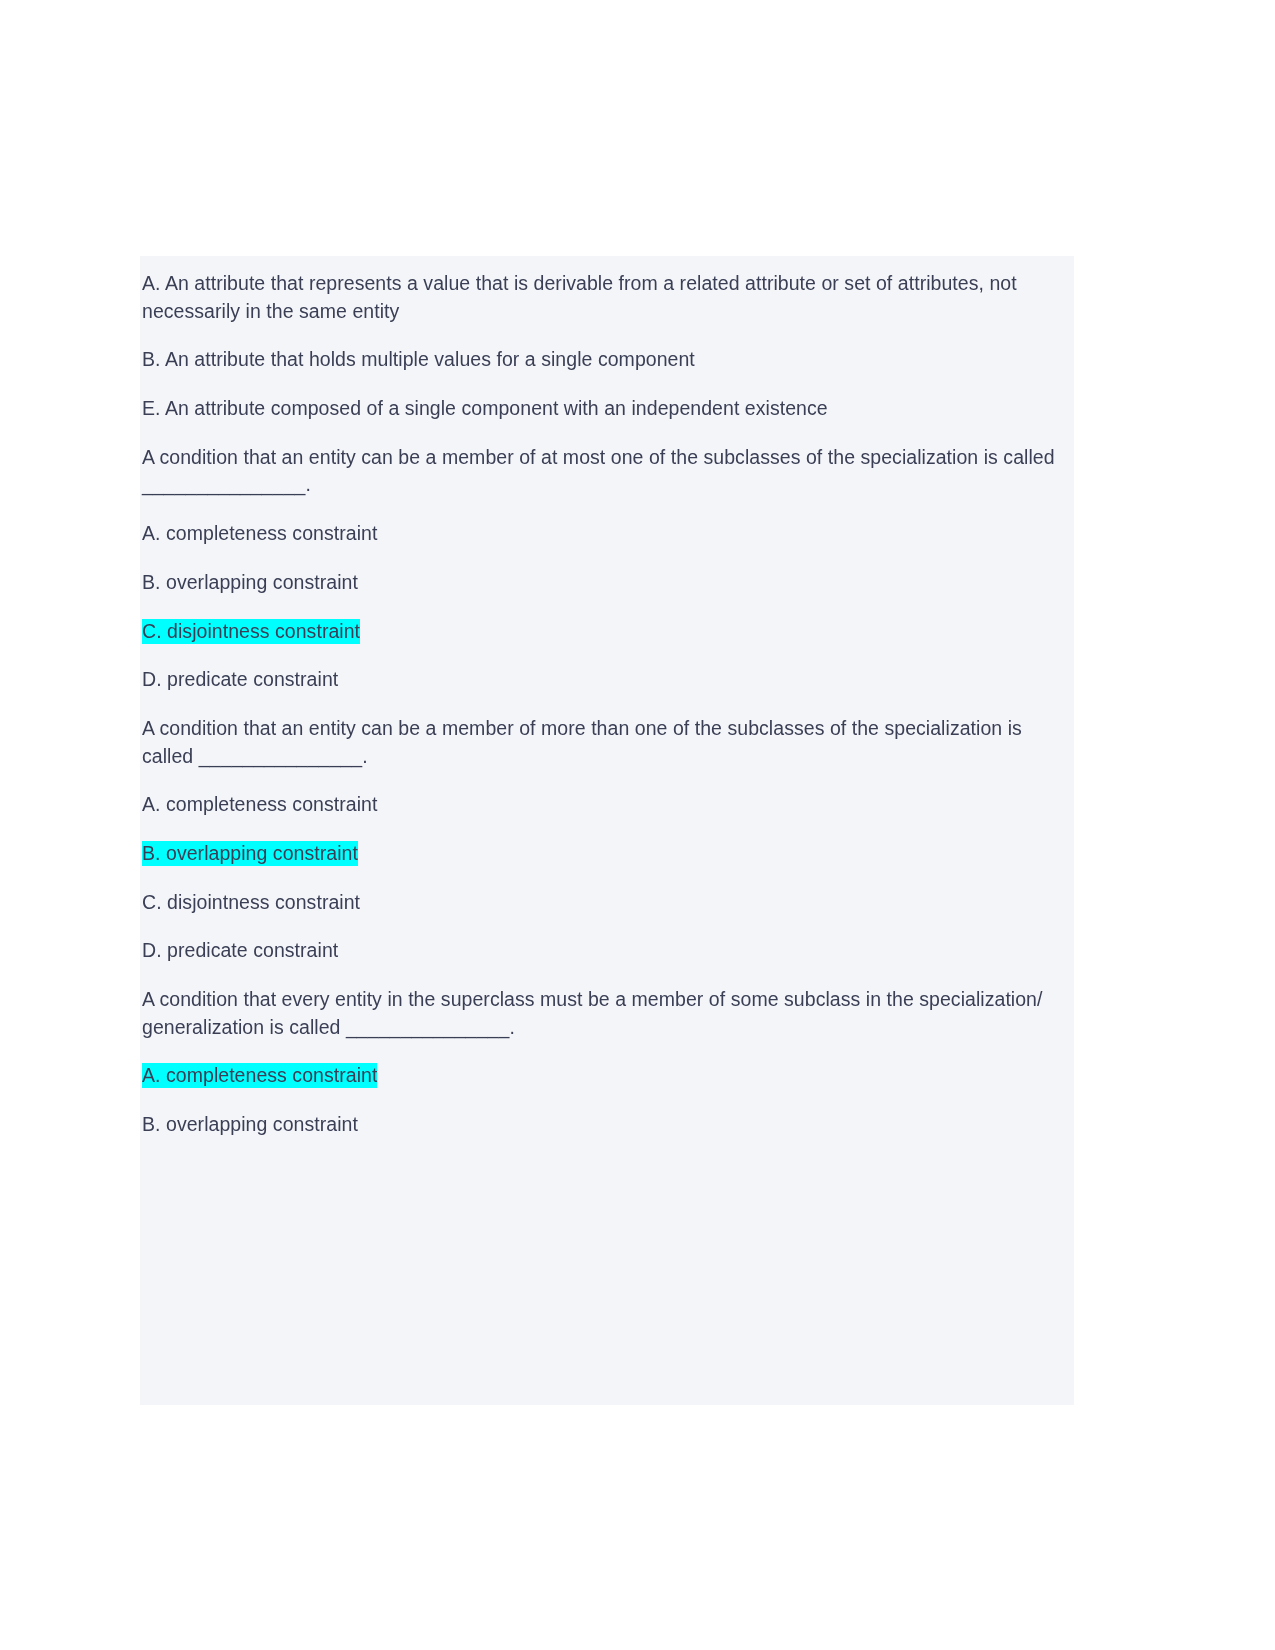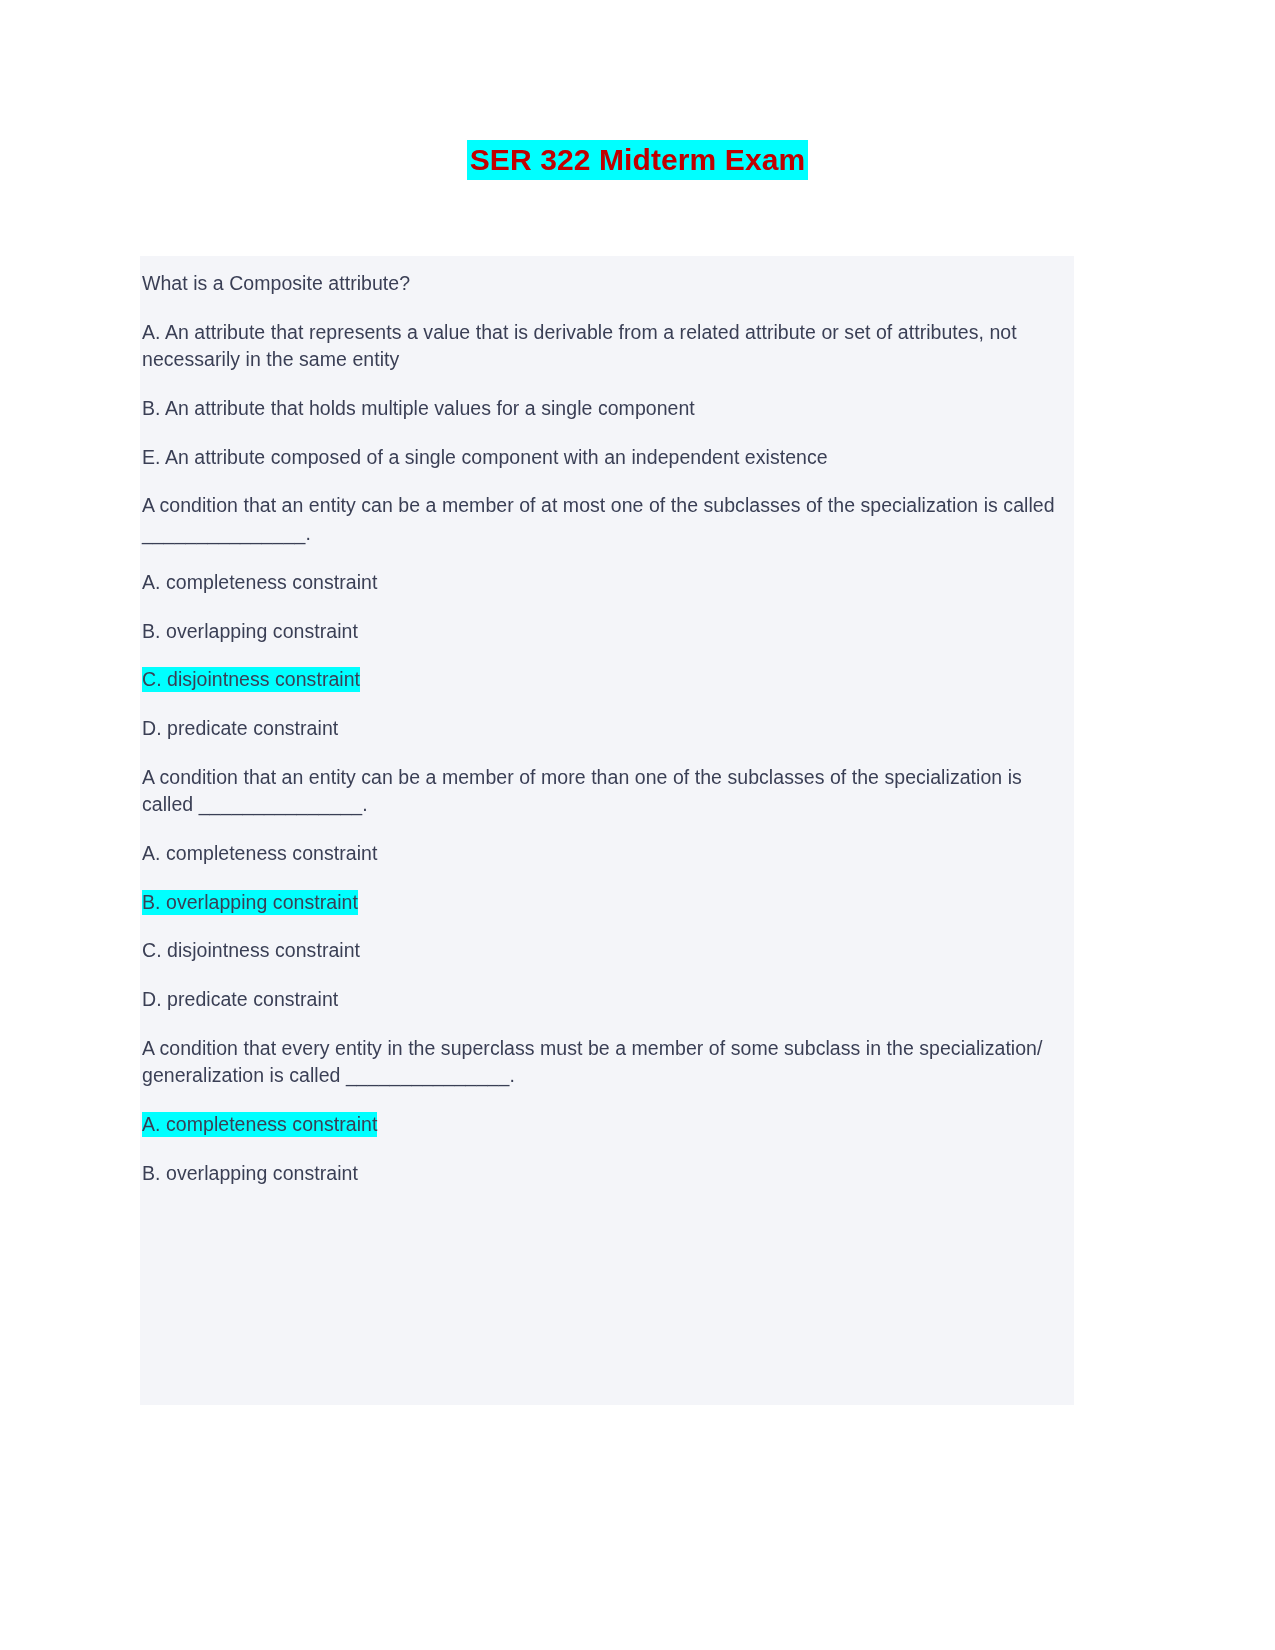--- a/index.html
+++ b/index.html
@@ -83,27 +83,23 @@
   .para.highlighted > span.hl {
     display: inline;
     padding: 1px 0 2px 0;
   }
 </style>
 </head>
 <body>
 
 <div class="page">
 
-  <div class="title-wrap">
-    <span class="doc-title">SER 322 Midterm Exam</span>
-  </div>
 
   <div class="content-panel">
 
-  <p class="para para-block"><span>What is a Composite attribute?</span></p>
       <p class="para para-block"><span>A. An attribute that represents a value that is derivable from a related attribute or set of attributes, not necessarily in the same entity</span></p>
       <p class="para para-block"><span>B. An attribute that holds multiple values for a single component</span></p>
       <p class="para para-block"><span>E. An attribute composed of a single component with an independent existence</span></p>
       <p class="para para-block"><span>A condition that an entity can be a member of at most one of the subclasses of the specialization is called _______________.</span></p>
       <p class="para para-block"><span>A. completeness constraint</span></p>
       <p class="para para-block"><span>B. overlapping constraint</span></p>
       <p class="para para-block highlighted"><span class="hl">C. disjointness constraint</span></p>
       <p class="para para-block"><span>D. predicate constraint</span></p>
       <p class="para para-block"><span>A condition that an entity can be a member of more than one of the subclasses of the specialization is called _______________.</span></p>
       <p class="para para-block"><span>A. completeness constraint</span></p>

